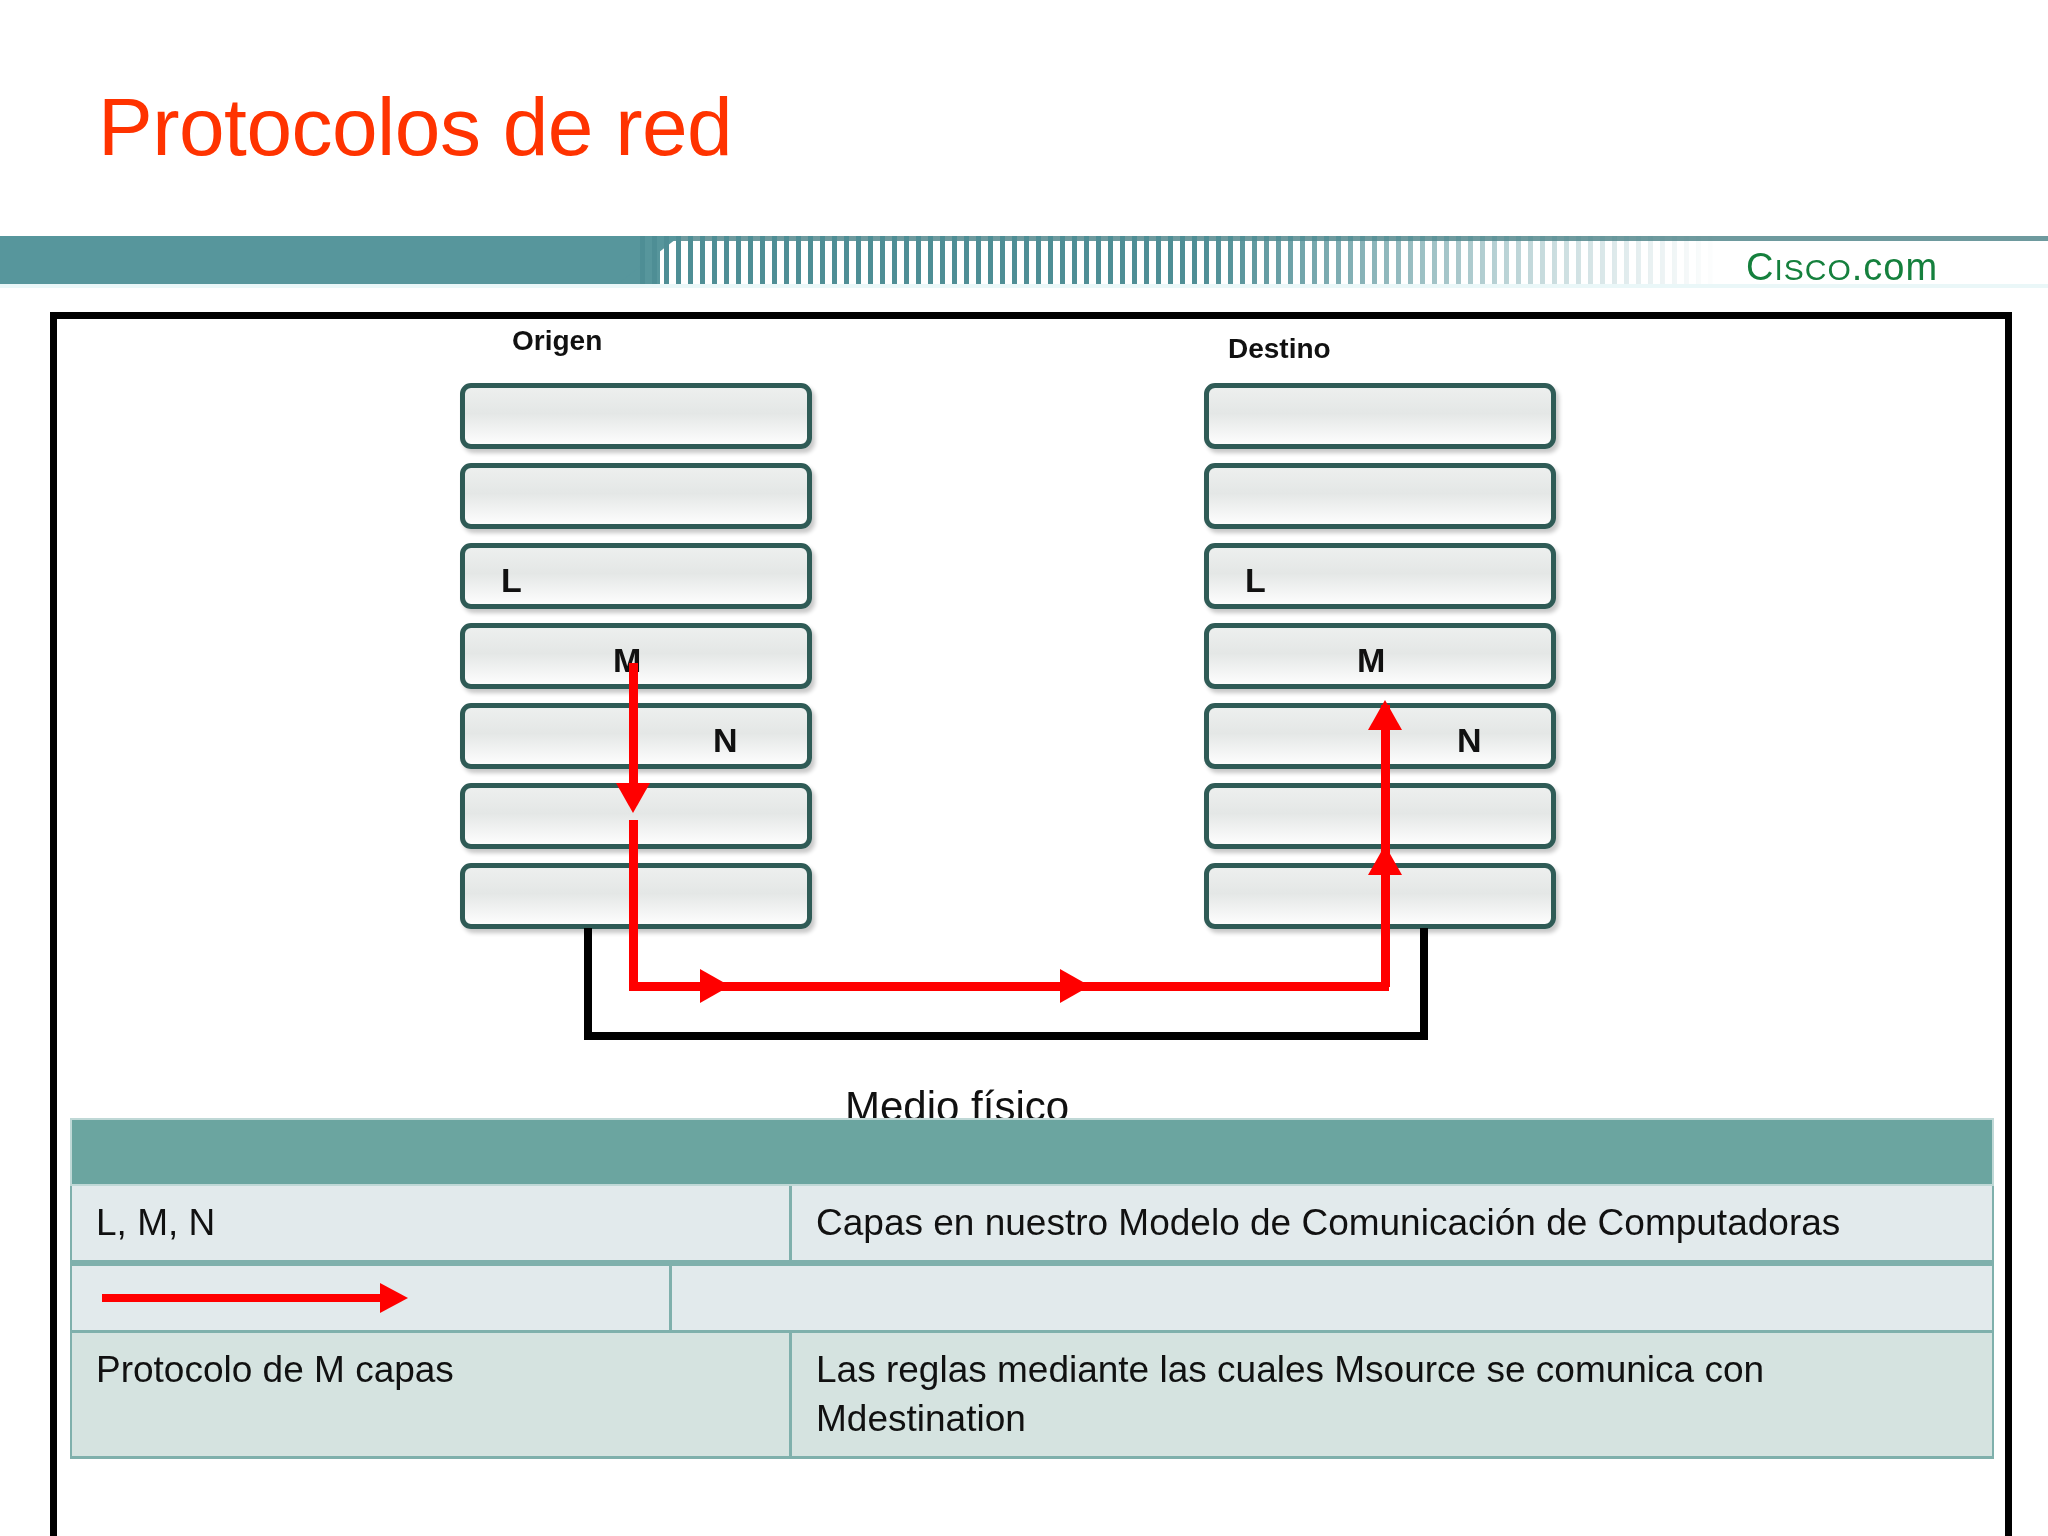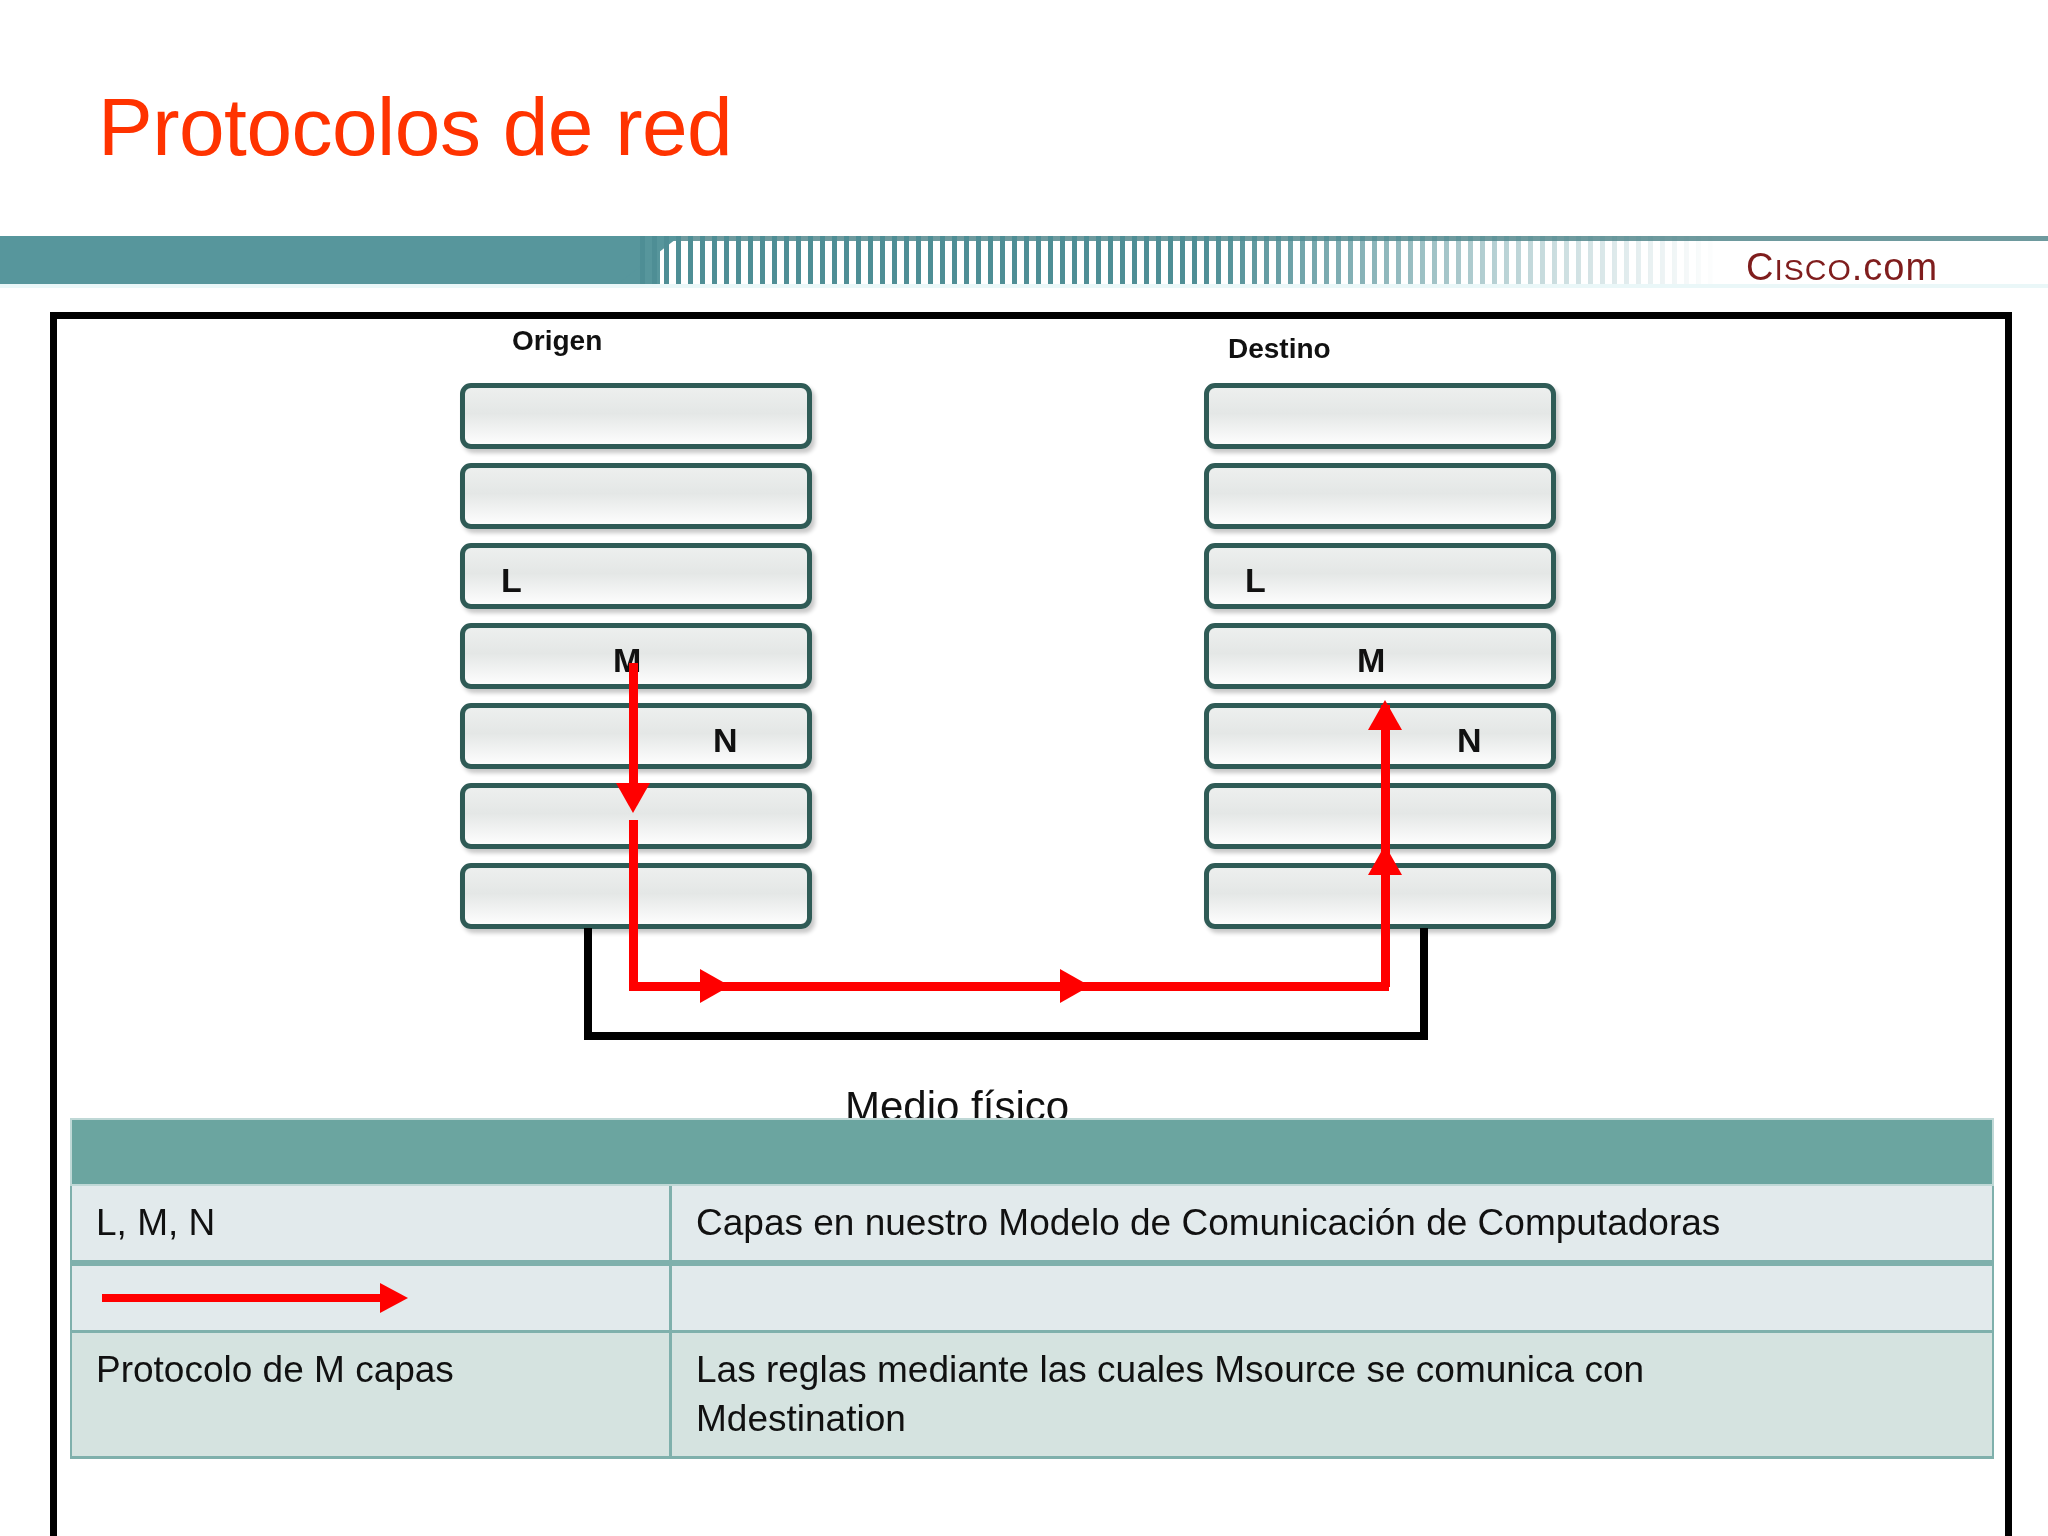--- a/index.html
+++ b/index.html
@@ -62,21 +62,21 @@
   .banner-underline{
     position:absolute;
     left:0; top:284px;
     width:2048px;height:4px;
     background:#EAF7F8;
   }
   .cisco-logo{
     position:absolute;
     left:1746px; top:246px;
     font-size:38px;
-    color:#7f1d1d;
+    color:#15803d;
     letter-spacing:1px;
     white-space:nowrap;
   }
   .cisco-logo .sc{font-size:30px;}
 
   
   .frame{
     position:absolute;
     left:50px; top:312px;
     width:1962px; height:1224px;
@@ -150,21 +150,21 @@
   .legend-row{
     display:flex;
     border-left:2px solid #7FB0AC;
     border-right:2px solid #7FB0AC;
     border-bottom:3px solid #7FB0AC;
     box-sizing:border-box;
   }
   .legend-row.shade-a{background:#E2EAEC;}
   .legend-row.shade-b{background:#D5E3E0;}
   .legend-cell-left{
-    width:600px;
+    width:720px;
     border-right:3px solid #7FB0AC;
     box-sizing:border-box;
     padding:12px 24px;
     font-size:37px;
     color:#111;
     line-height:1.34;
     min-height:64px;
     display:flex;
     align-items:center;
   }

